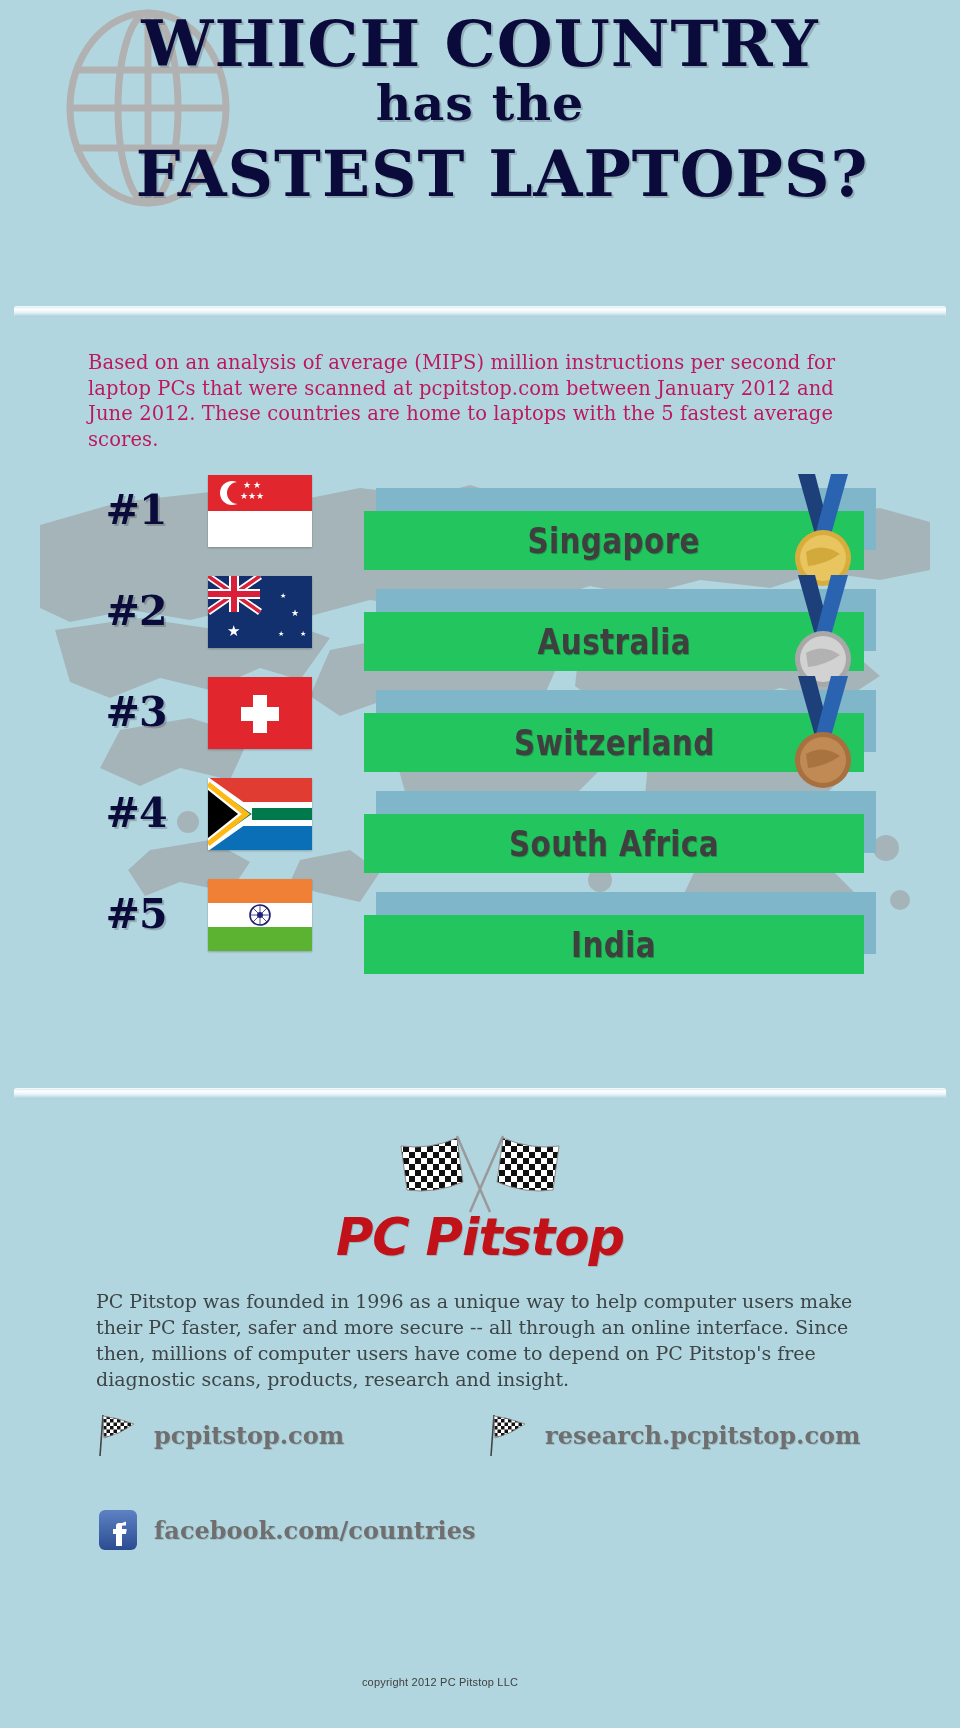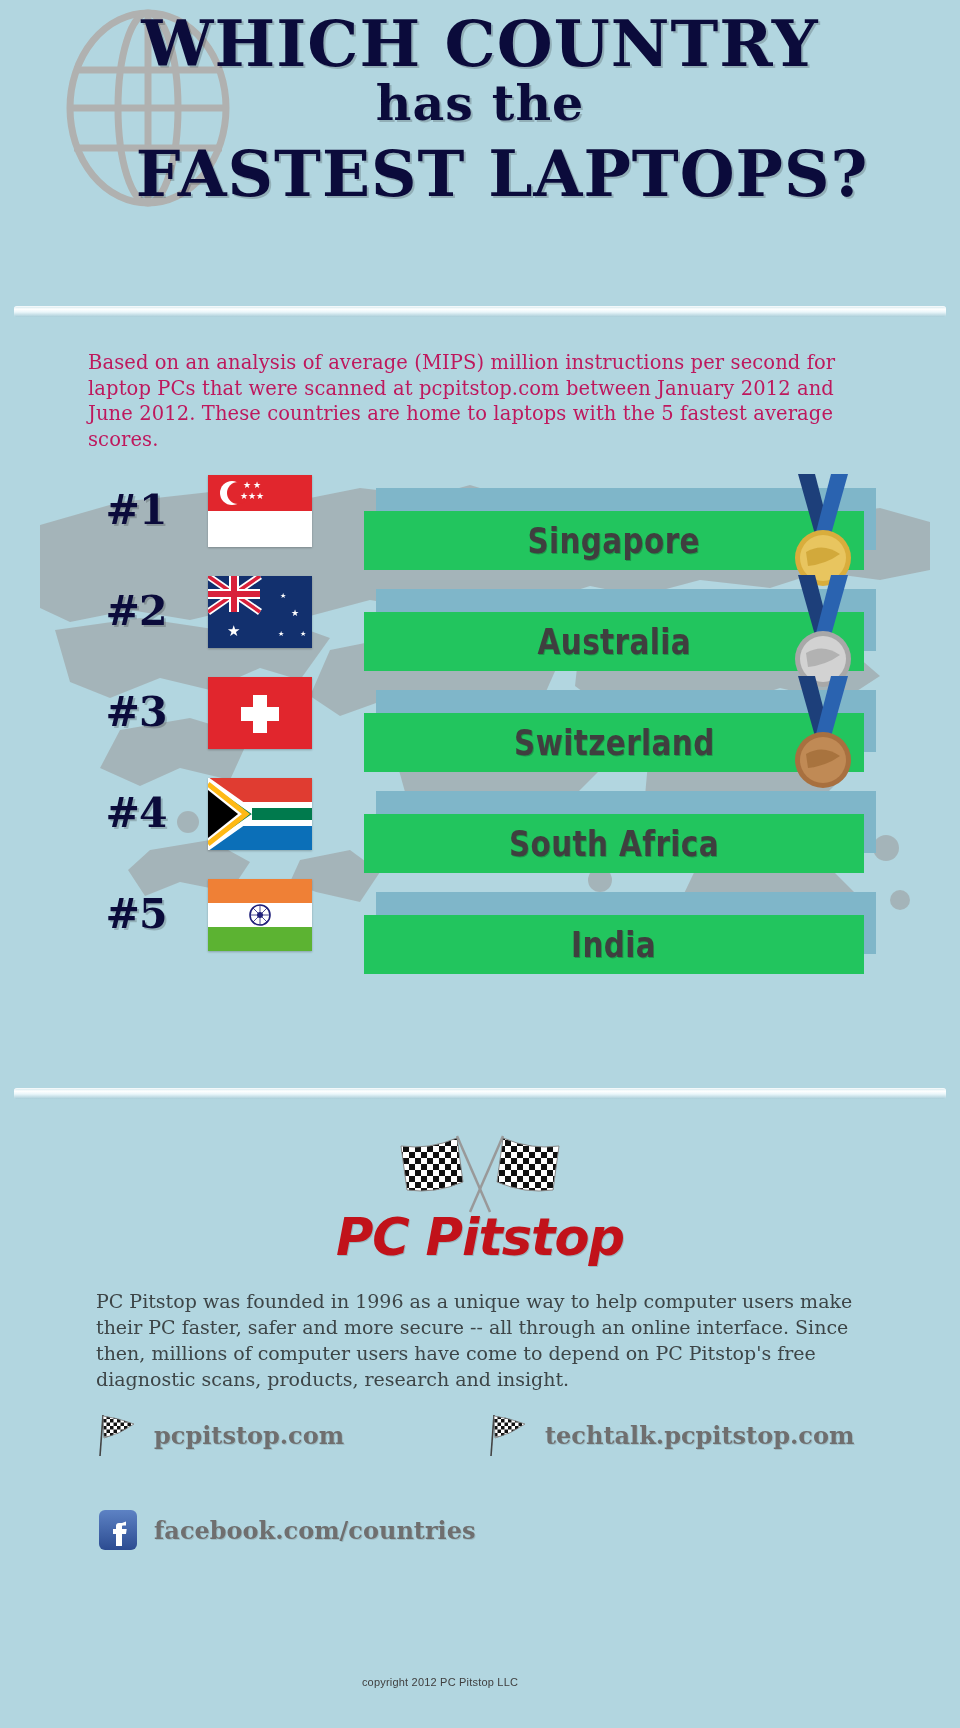--- a/index.html
+++ b/index.html
@@ -354,21 +354,21 @@
           <line x1="7" y1="3" x2="4" y2="44" stroke="#444" stroke-width="1.6"></line>
           <path d="M7 4 Q22 6 38 12 Q24 22 8 26 Z" fill="url(#chk2)" stroke="#777" stroke-width=".8"></path>
         </svg>
         <span class="ltext">pcpitstop.com</span>
       </a>
       <a class="litem col2">
         <svg class="licon" viewBox="0 0 44 46">
           <line x1="7" y1="3" x2="4" y2="44" stroke="#444" stroke-width="1.6"></line>
           <path d="M7 4 Q22 6 38 12 Q24 22 8 26 Z" fill="url(#chk2)" stroke="#777" stroke-width=".8"></path>
         </svg>
-        <span class="ltext">techtalk.pcpitstop.com</span>
+        <span class="ltext">research.pcpitstop.com</span>
       </a>
     </div>
 
     <div class="lrow">
       <a class="litem col1">
         <svg class="licon" viewBox="0 0 44 46">
           <defs>
             <linearGradient id="fbg" x1="0" y1="0" x2="0" y2="1">
               <stop offset="0" stop-color="#5d82c4"></stop>
                 <stop offset="1" stop-color="#2c4c91"></stop>

